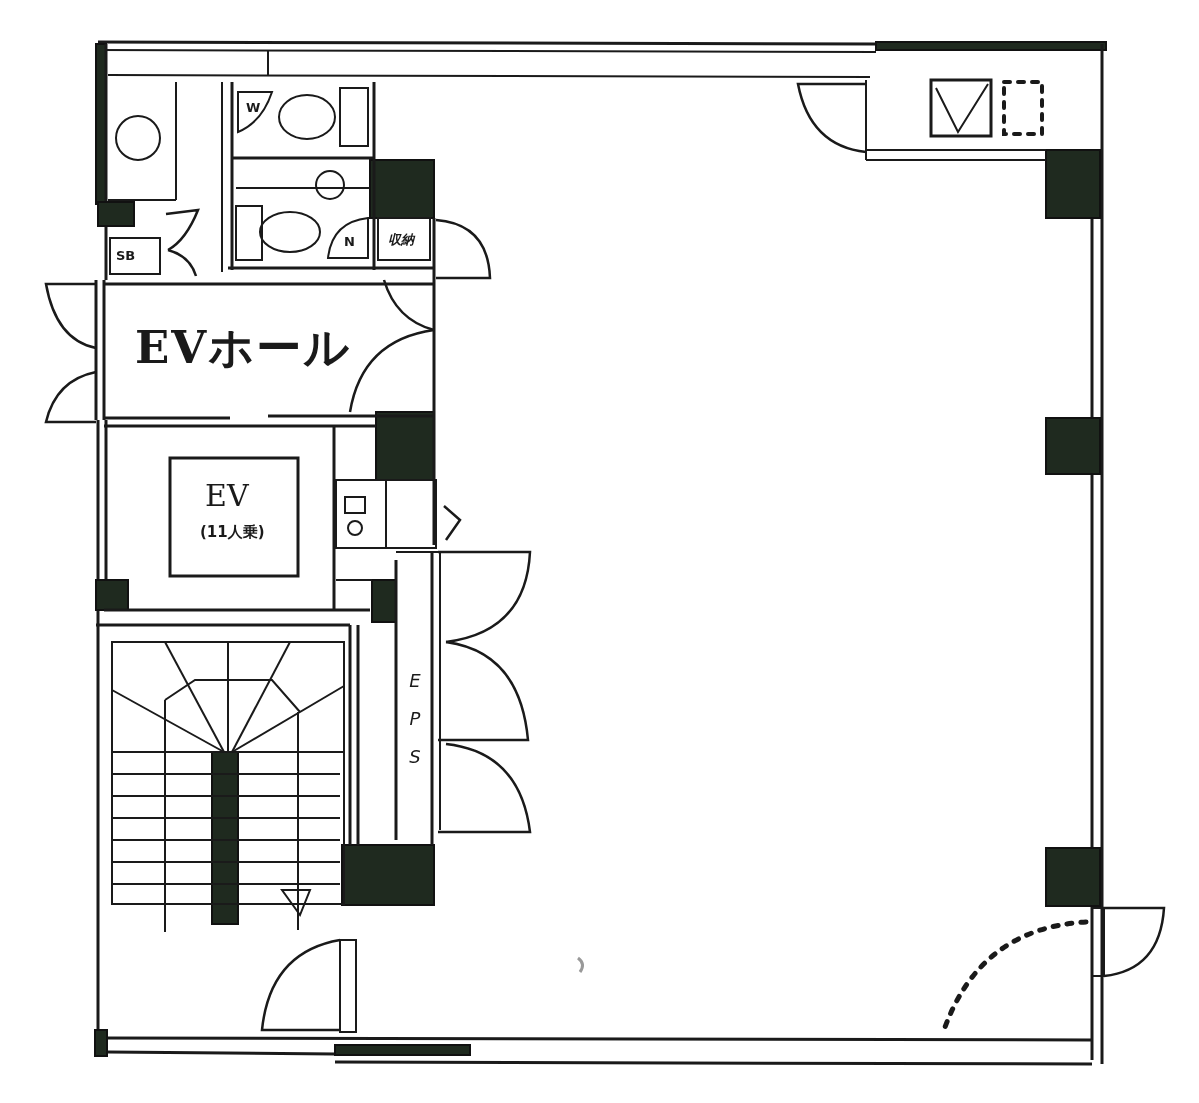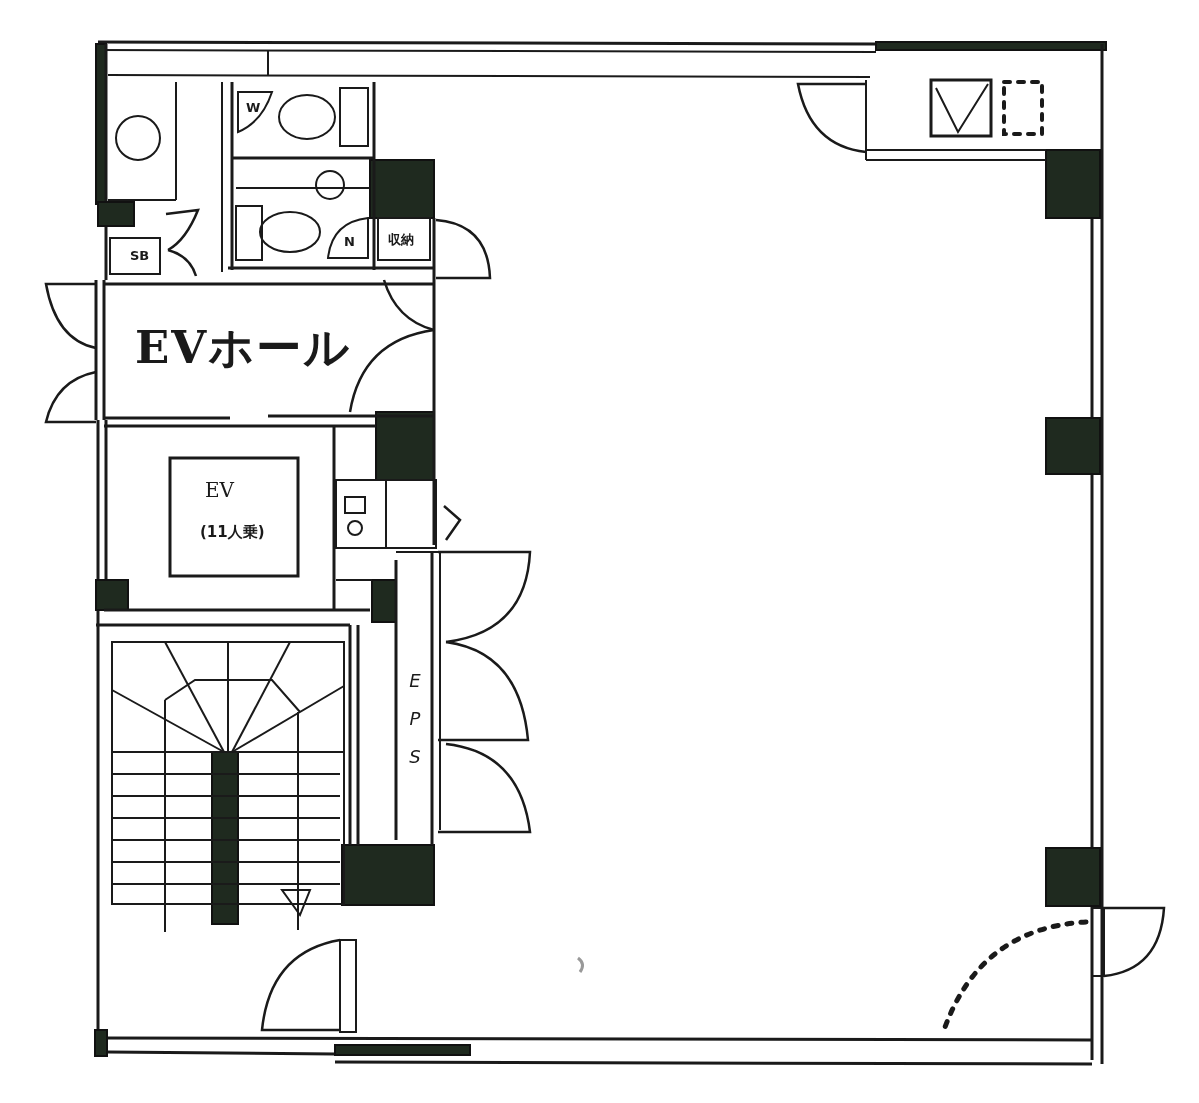--- a/index.html
+++ b/index.html
@@ -6,21 +6,21 @@
     body { width: 1199px; height: 1103px; position: relative; overflow: hidden;
            font-family: "DejaVu Sans", sans-serif; }
     svg { position: absolute; left: 0; top: 0; }
     .wall { fill: none; stroke: #1a1a1a; stroke-width: 3; }
     .thin { fill: none; stroke: #1a1a1a; stroke-width: 2; }
     .col  { fill: #1f2a1f; stroke: #111; stroke-width: 2; }
     .door { fill: none; stroke: #1a1a1a; stroke-width: 2.5; }
     .dotted { fill: none; stroke: #1a1a1a; stroke-width: 5; stroke-dasharray: 5 9; stroke-linecap: round; }
     .label { position: absolute; color: #1a1a1a; white-space: nowrap; }
     .ev-hall { left: 135px; top: 318px; font-size: 45px; font-weight: bold; letter-spacing: 2px; font-family: "DejaVu Serif", serif; }
-    .ev-box-title { left: 205px; top: 478px; font-size: 20px; font-family: "DejaVu Serif", serif; }
+    .ev-box-title { left: 205px; top: 478px; font-size: 30px; font-family: "DejaVu Serif", serif; }
     .ev-cap { left: 200px; top: 523px; font-size: 15px; font-weight: bold; text-align: center; }
     .eps { left: 405px; top: 662px; font-size: 18px; font-style: italic; line-height: 38px; width: 20px; text-align: center; }
     .tiny { font-size: 13px; font-weight: bold; }
   </style>
 </head>
 <body>
 
 <svg width="1199" height="1103" viewBox="0 0 1199 1103">
 
   <g>
@@ -178,14 +178,14 @@
 <div class="label ev-hall">EVホール</div>
 <div class="label ev-box-title">EV</div>
 <div class="label ev-cap">(11人乗)</div>
 <div class="label eps">
   <div>E</div>
   <div>P</div>
   <div>S</div>
 </div>
 <div class="label tiny" style="left:246px;top:100px;">W</div>
 <div class="label tiny" style="left:344px;top:234px;">N</div>
-<div class="label tiny" style="left:388px;top:231px;">収納</div>
-<div class="label tiny" style="left:130px;top:248px;">SB</div>
+<div class="label tiny" style="left:388px;top:231px;font-style:italic;">収納</div>
+<div class="label tiny" style="left:116px;top:248px;">SB</div>
 
 </body></html>

